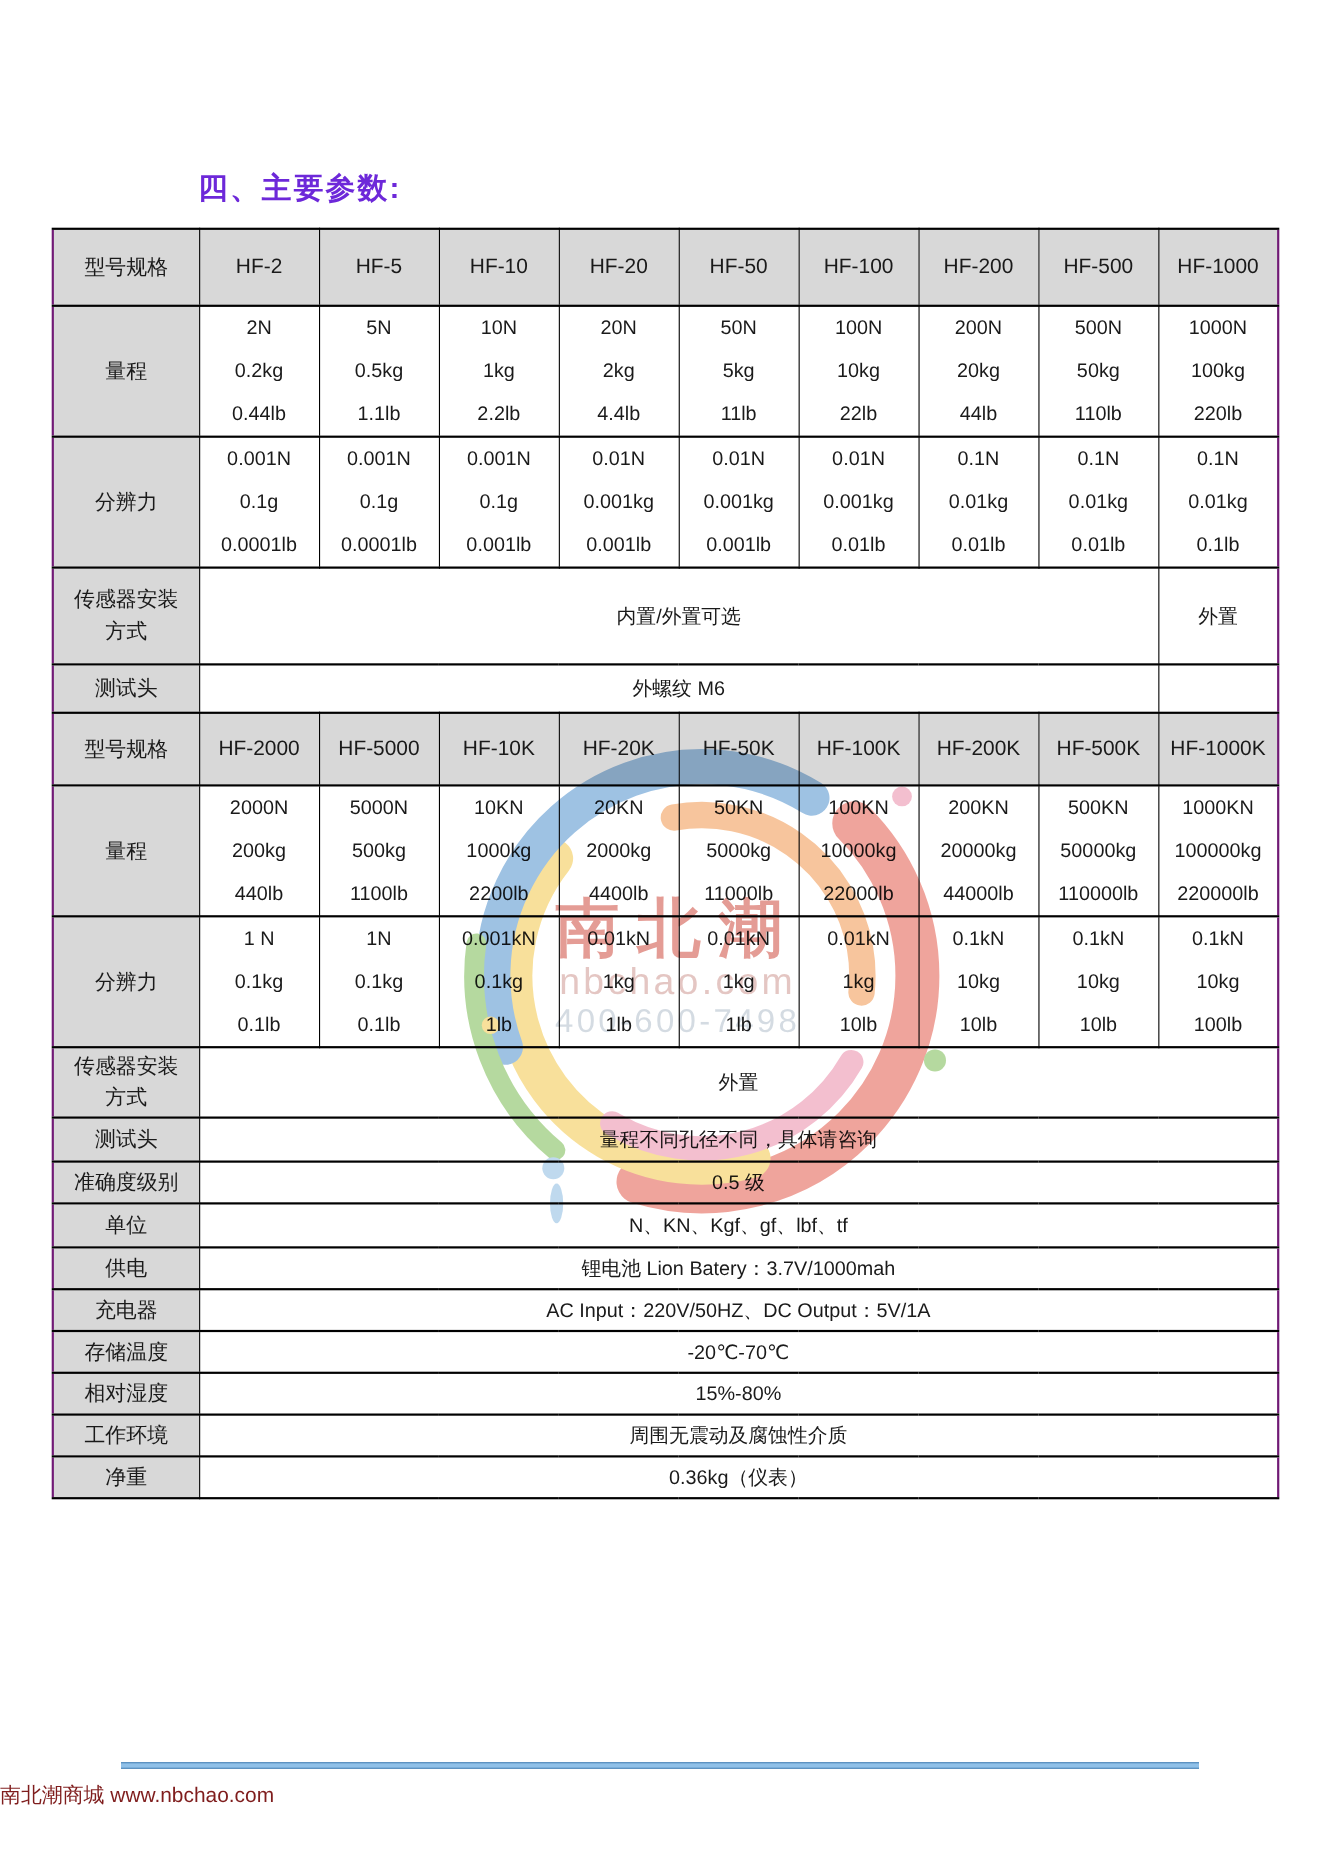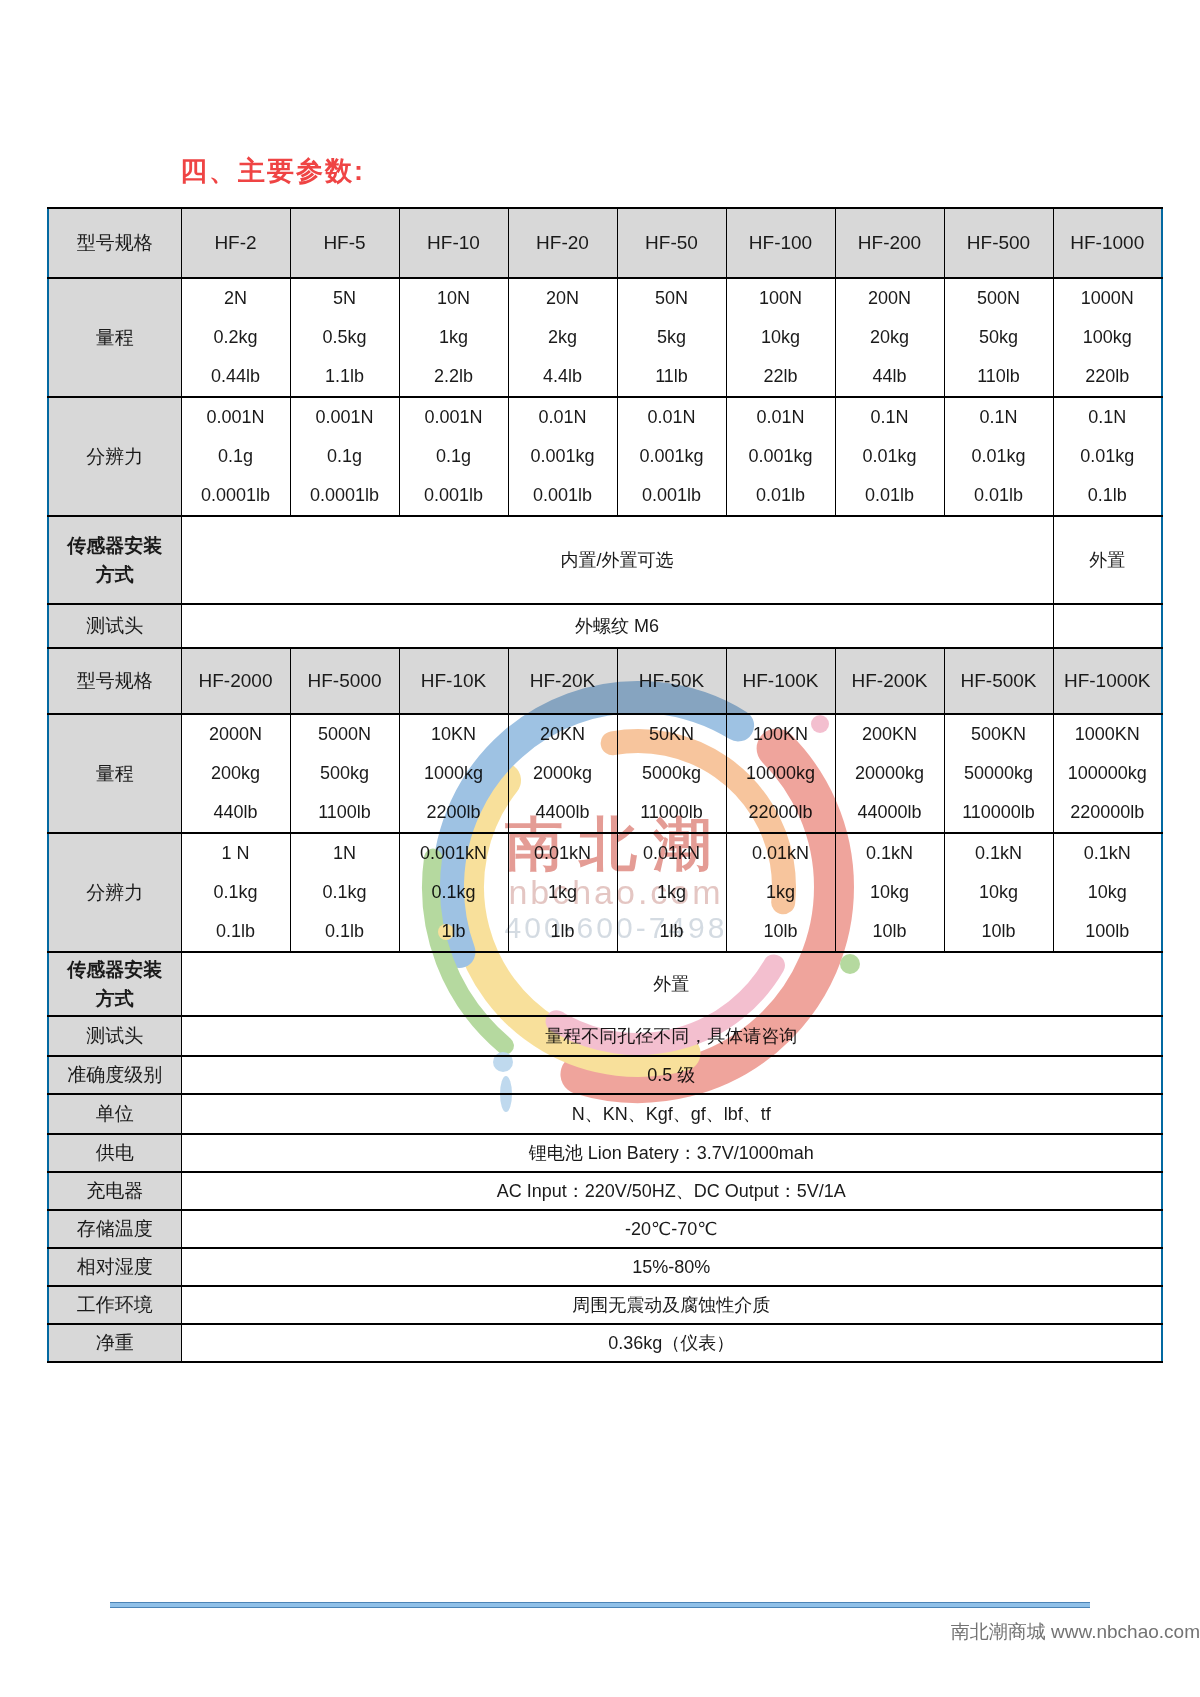--- a/index.html
+++ b/index.html
@@ -1,34 +1,34 @@
 <!DOCTYPE html>
 <html><head>
 <meta charset="utf-8">
 <style>
   html,body{margin:0;padding:0;background:#ffffff;}
   .page{position:relative;width:1200px;height:1697px;background:#fff;overflow:hidden;
         font-family:"Liberation Sans","DejaVu Sans",sans-serif;color:#1a1a1a;}
   .title{position:absolute;left:180px;top:153px;margin:0;font-size:27px;font-weight:bold;
-         color:#ef4444;letter-spacing:2px;}
+         color:#6d28d9;letter-spacing:2px;}
   table.spec{position:absolute;left:47px;top:207px;width:1114px;border-collapse:collapse;
              table-layout:fixed;text-align:center;font-size:18px;background:#fff;
-             border:2px solid #0369a1;}
+             border:2px solid #701a75;}
   table.spec td{border-left:1px solid #000;border-right:1px solid #000;padding:0 2px;
                 overflow:hidden;vertical-align:middle;}
   table.spec tr{border-top:2px solid #000;border-bottom:2px solid #000;}
   .lbl{background:#d8d8d8;font-size:19px;}
   .l3 div{line-height:39px;}
-  .l2 span{display:block;line-height:29px;font-weight:bold;}
+  .l2 span{display:block;line-height:29px;}
   .wm{position:absolute;left:388px;top:632px;width:500px;height:512px;
       mix-blend-mode:multiply;opacity:0.5;pointer-events:none;}
   .rule{position:absolute;left:110px;top:1602px;width:980px;height:4px;background:#8fc0e8;
         border-top:1px solid #4c84b6;border-bottom:1px solid #4c84b6;}
-  .footer{position:absolute;left:0;top:1619px;width:1200px;text-align:right;font-size:19px;
-          color:#737373;}
+  .footer{position:absolute;left:0;top:1619px;width:1200px;text-align:left;font-size:19px;
+          color:#7f1d1d;}
 </style>
 </head>
 <body>
 
 <div class="page">
 
   <h1 class="title">四、主要参数:</h1>
 
   <table class="spec">
     <colgroup>

